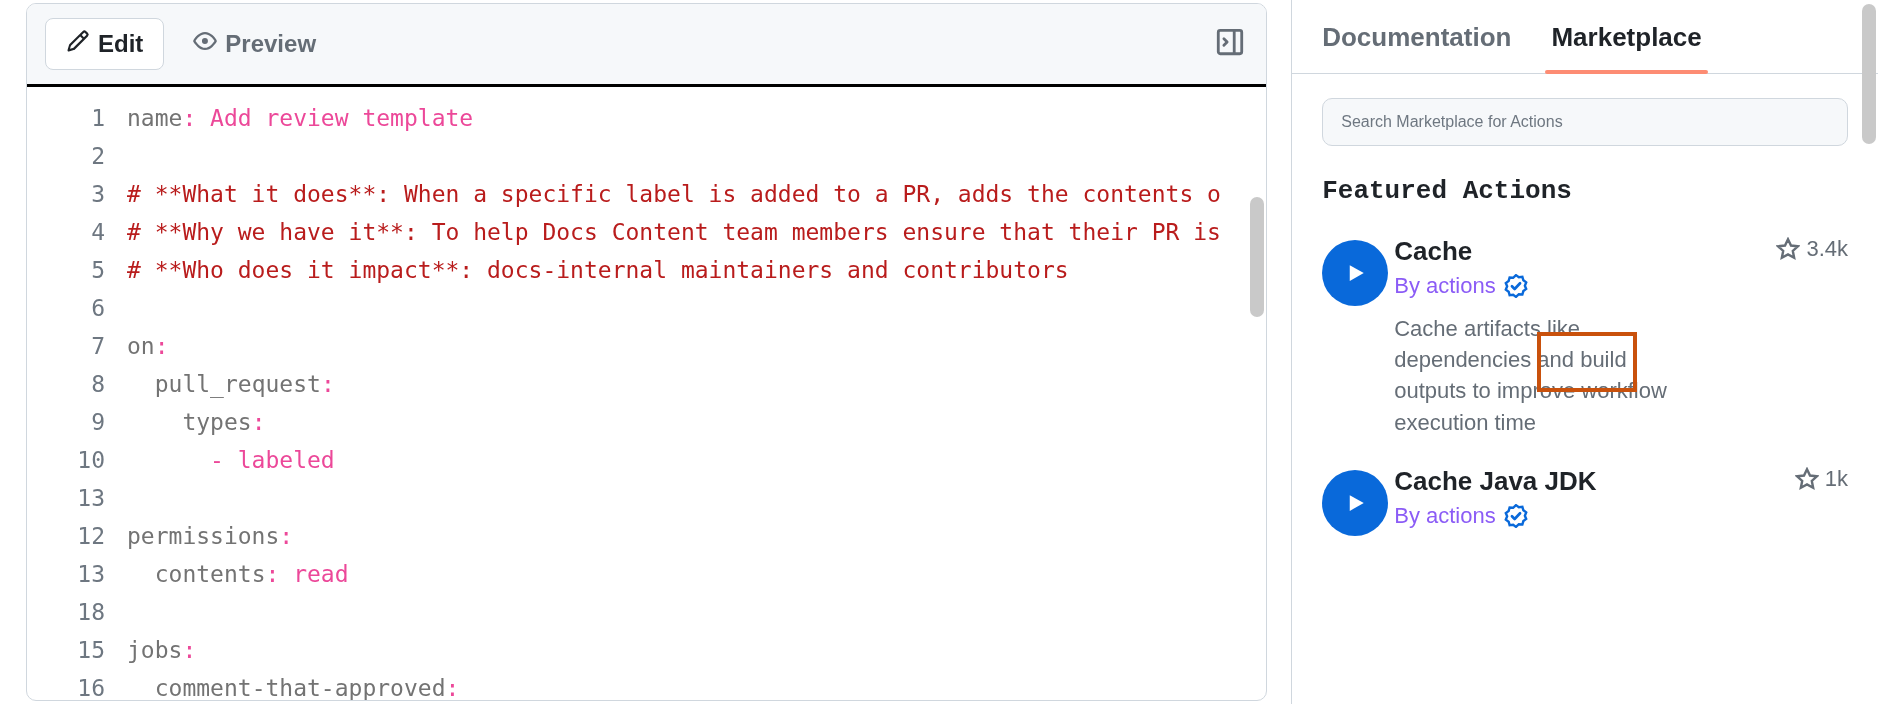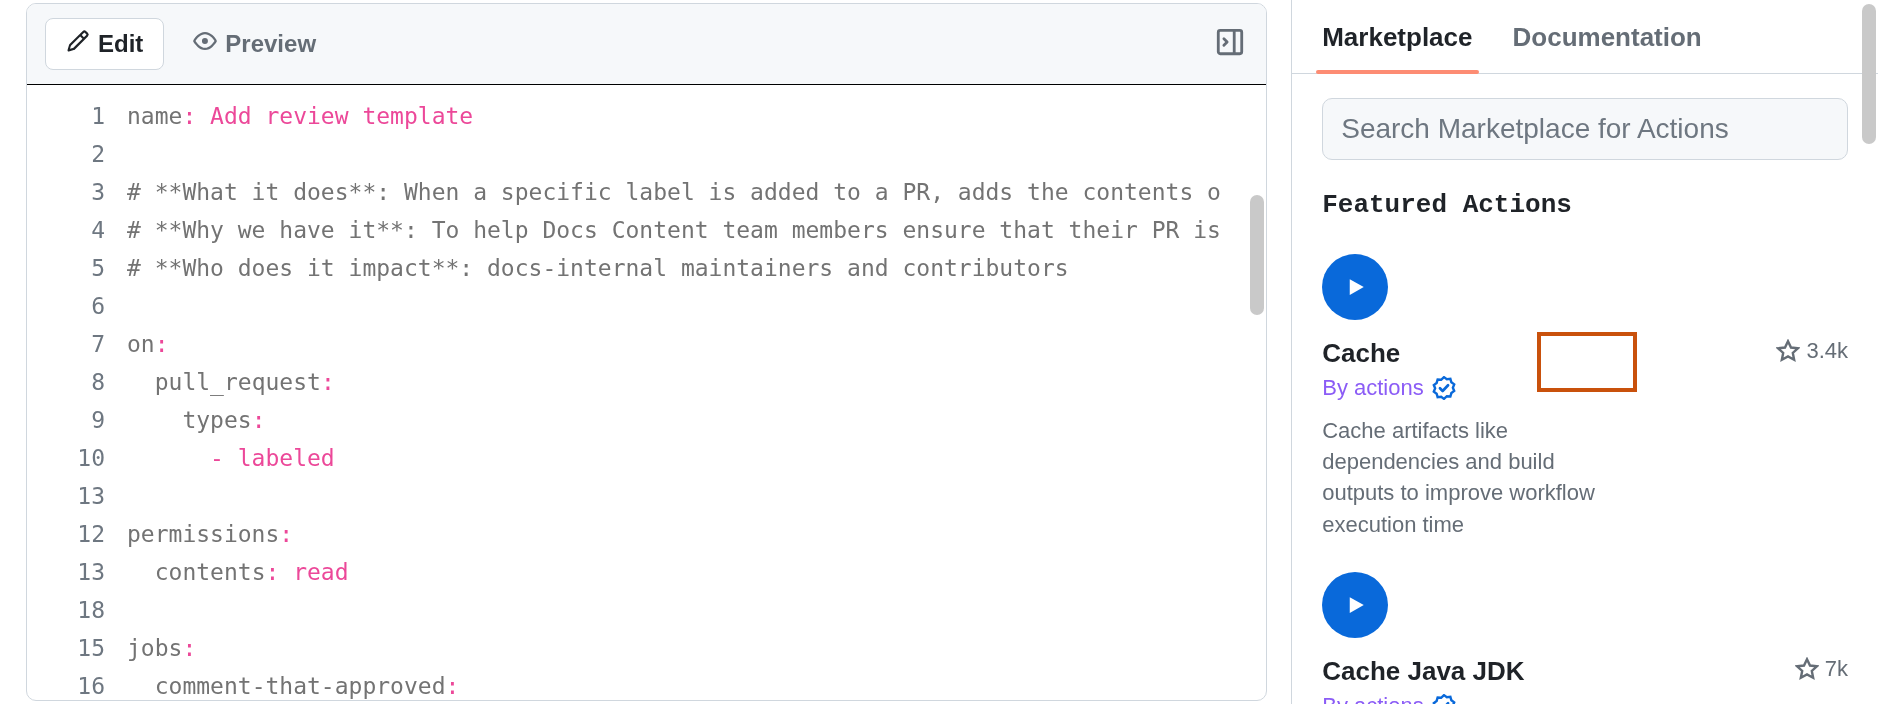--- a/index.html
+++ b/index.html
@@ -27,21 +27,21 @@
     margin-left: 26px;
     margin-top: 3px;
     overflow: hidden;
     position: relative;
   }
   .editor-toolbar {
     display: flex;
     align-items: center;
     padding: 14px 18px;
     background: #f6f8fa;
-    border-bottom: 1px solid #000000;
+    border-bottom: 3px solid #000000;
     gap: 8px;
   }
   .tab-btn {
     display: inline-flex;
     align-items: center;
     gap: 8px;
     font-size: 24px;
     font-weight: 600;
     padding: 10px 20px;
     border-radius: 8px;
@@ -84,21 +84,21 @@
     flex-shrink: 0;
   }
   .gutter div { height: 38px; }
   .code-lines {
     padding: 12px 0;
     white-space: pre;
     overflow: hidden;
   }
   .code-lines div { height: 38px; }
   .tok-key { color: #737373; }
-  .tok-comment { color: #737373; text-align: center; }
+  .tok-comment { color: #b91c1c; text-align: center; }
   .tok-plain { color: #ec4899; }
 
   .editor-vscroll {
     position: absolute;
     top: 0;
     right: 0;
     bottom: 0;
     width: 18px;
     background: transparent;
   }
@@ -144,42 +144,41 @@
     position: absolute;
     left: -6px; right: -6px; bottom: -1px;
     height: 4px;
     background: #fd8c73;
     border-radius: 2px;
   }
 
   .mkt-search-wrap { padding: 24px 30px 0 30px; }
   .mkt-search {
     width: 100%;
-    font-size: 28px;
+    font-size: 16px;
     padding: 14px 18px;
     border: 1px solid #d0d7de;
     border-radius: 10px;
     background: #f6f8fa;
     color: #1f2328;
   }
   .mkt-search::placeholder { color: #6e7781; }
 
   .mkt-heading {
     font-size: 26px;
     font-weight: 600;
     padding: 30px 30px 12px 30px;
     font-family: Liberation Mono, monospace;
   }
 
   .action-item {
     display: flex;
-    gap: 18px;
+    gap: 6px;
     padding: 18px 30px 10px 30px;
     cursor: pointer;
-    flex-direction: column;
   }
   .action-icon {
     width: 66px; height: 66px;
     border-radius: 50%;
     background: #0969da;
     display: flex;
     align-items: center;
     justify-content: center;
     flex-shrink: 0;
     margin-top: 4px;
@@ -295,22 +294,22 @@
         <div>15</div>
         <div>16</div>
       </div>
     <div class="code-lines" id="code-lines"><div><span class="tok-key">name</span><span class="tok-plain">: Add review template</span></div><div><span class="tok-plain"></span></div><div><span class="tok-comment"># **What it does**: When a specific label is added to a PR, adds the contents o</span></div><div><span class="tok-comment"># **Why we have it**: To help Docs Content team members ensure that their PR is</span></div><div><span class="tok-comment"># **Who does it impact**: docs-internal maintainers and contributors</span></div><div><span class="tok-plain"></span></div><div><span class="tok-key">on</span><span class="tok-plain">:</span></div><div><span class="tok-plain">  </span><span class="tok-key">pull_request</span><span class="tok-plain">:</span></div><div><span class="tok-plain">    </span><span class="tok-key">types</span><span class="tok-plain">:</span></div><div><span class="tok-plain">      - labeled</span></div><div><span class="tok-plain"></span></div><div><span class="tok-key">permissions</span><span class="tok-plain">:</span></div><div><span class="tok-plain">  </span><span class="tok-key">contents</span><span class="tok-plain">: read</span></div><div><span class="tok-plain"></span></div><div><span class="tok-key">jobs</span><span class="tok-plain">:</span></div><div><span class="tok-plain">  </span><span class="tok-key">comment-that-approved</span><span class="tok-plain">:</span></div></div>
     <div class="editor-vscroll"></div>
   </div>
 </div>
 
 <div class="mkt-panel">
   <div class="mkt-tabs">
+    <div class="mkt-tab">Documentation</div>
     <div class="mkt-tab active">Marketplace</div>
-    <div class="mkt-tab">Documentation</div>
   </div>
 
   <div class="mkt-search-wrap">
     <input class="mkt-search" type="text" placeholder="Search Marketplace for Actions" style="">
   </div>
 
   <div class="mkt-heading">Featured Actions</div>
 
   <div id="actions-list">
       <div class="action-item">
@@ -344,21 +343,21 @@
             <use href="#play-icon-g"></use>
           </svg>
         </div>
         <div class="action-body">
           <div class="action-top">
             <div class="action-title">Cache Java JDK</div>
             <div class="action-stars">
               <svg viewBox="0 0 16 16">
                 <use href="#star-icon-g"></use>
               </svg>
-              <span>7k</span>
+              <span>1k</span>
             </div>
           </div>
           <div class="action-by">
             <span>By actions</span>
             <svg class="verified-badge" viewBox="0 0 16 16">
               <use href="#verified-icon-g"></use>
             </svg>
           </div>
         </div>
       </div>

